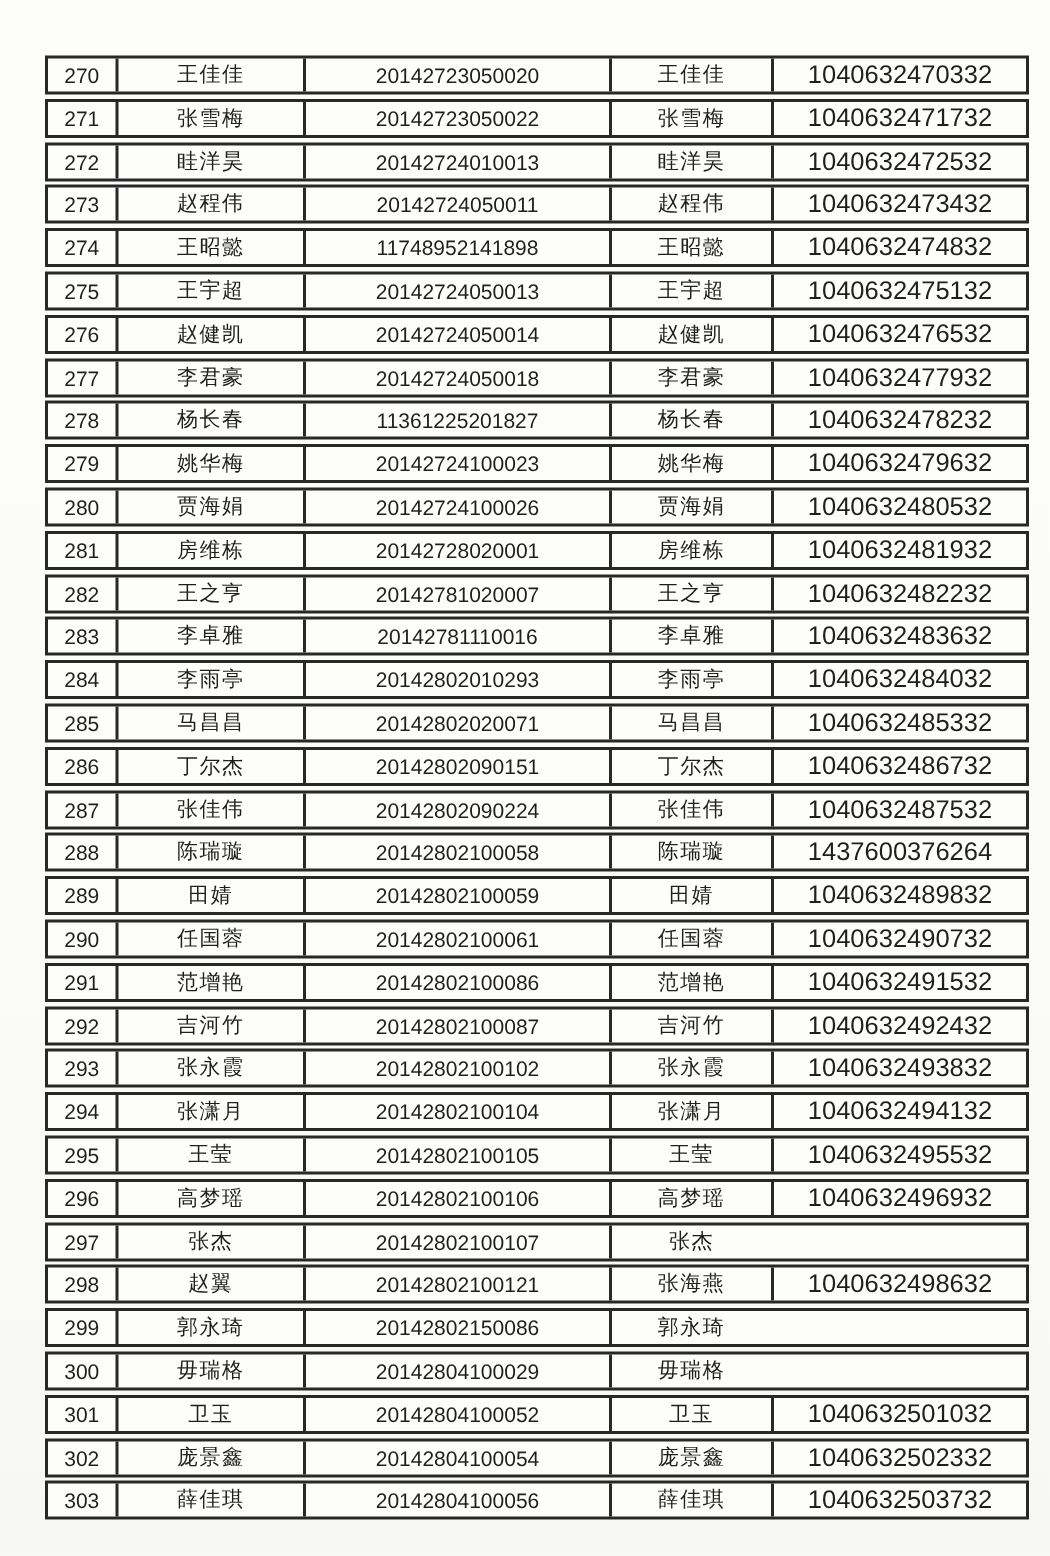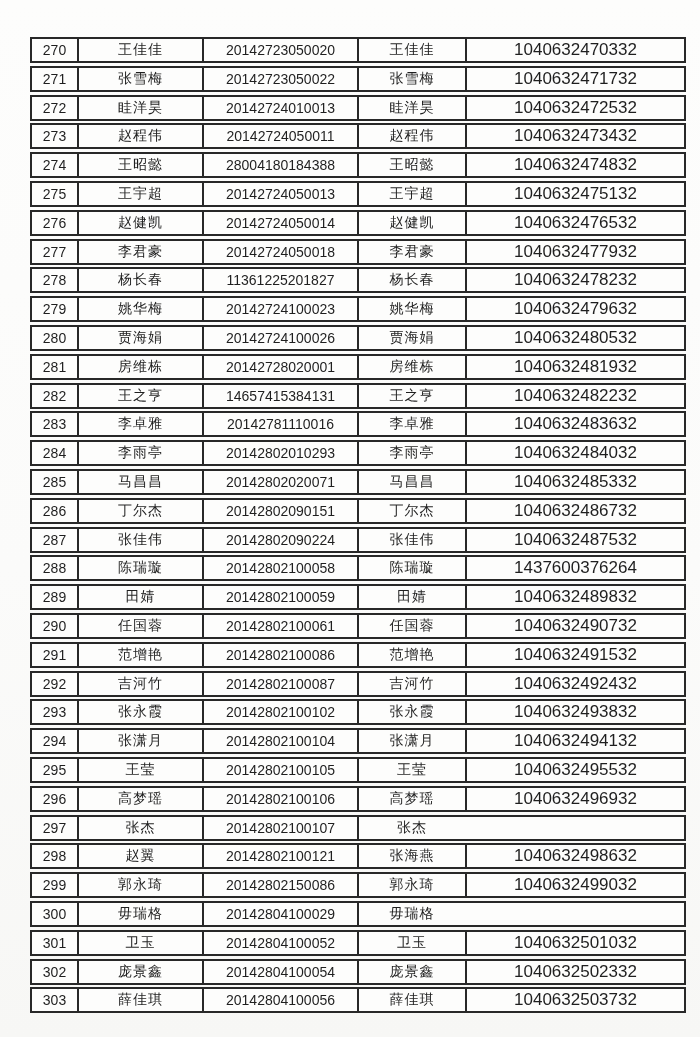--- a/index.html
+++ b/index.html
@@ -40,21 +40,21 @@
   .tcell {
     display: flex;
     align-items: center;
     justify-content: center;
     box-sizing: border-box;
     overflow: hidden;
     white-space: nowrap;
   }
   .c-no   { width: 45px;  font-size: 14px; text-align: right; }
   .c-name { width: 125px; font-size: 14px; border-left: 2px solid #282828; letter-spacing: 1px; }
-  .c-reg  { width: 155px; font-size: 14px; border-left: 2px solid #282828; }
+  .c-reg  { width: 204px; font-size: 14px; border-left: 2px solid #282828; }
   .c-name2{ width: 108px; font-size: 14px; border-left: 2px solid #282828; letter-spacing: 1px; }
   .c-exam { flex: 1;      font-size: 17px; border-left: 2px solid #282828; text-align: right; }
 </style>
 </head>
 <body>
 
 <div class="photo-surface"></div>
 
 <div class="table-wrap">
     <div class="trow">
@@ -81,21 +81,21 @@
     <div class="trow">
       <div class="tcell c-no">273</div>
       <div class="tcell c-name">赵程伟</div>
       <div class="tcell c-reg">20142724050011</div>
       <div class="tcell c-name2">赵程伟</div>
       <div class="tcell c-exam">1040632473432</div>
     </div>
     <div class="trow">
       <div class="tcell c-no">274</div>
       <div class="tcell c-name">王昭懿</div>
-      <div class="tcell c-reg">28004180184388</div>
+      <div class="tcell c-reg">11748952141898</div>
       <div class="tcell c-name2">王昭懿</div>
       <div class="tcell c-exam">1040632474832</div>
     </div>
     <div class="trow">
       <div class="tcell c-no">275</div>
       <div class="tcell c-name">王宇超</div>
       <div class="tcell c-reg">20142724050013</div>
       <div class="tcell c-name2">王宇超</div>
       <div class="tcell c-exam">1040632475132</div>
     </div>
@@ -137,21 +137,21 @@
     <div class="trow">
       <div class="tcell c-no">281</div>
       <div class="tcell c-name">房维栋</div>
       <div class="tcell c-reg">20142728020001</div>
       <div class="tcell c-name2">房维栋</div>
       <div class="tcell c-exam">1040632481932</div>
     </div>
     <div class="trow">
       <div class="tcell c-no">282</div>
       <div class="tcell c-name">王之亨</div>
-      <div class="tcell c-reg">14657415384131</div>
+      <div class="tcell c-reg">20142781020007</div>
       <div class="tcell c-name2">王之亨</div>
       <div class="tcell c-exam">1040632482232</div>
     </div>
     <div class="trow">
       <div class="tcell c-no">283</div>
       <div class="tcell c-name">李卓雅</div>
       <div class="tcell c-reg">20142781110016</div>
       <div class="tcell c-name2">李卓雅</div>
       <div class="tcell c-exam">1040632483632</div>
     </div>
@@ -257,21 +257,20 @@
       <div class="tcell c-name">赵翼</div>
       <div class="tcell c-reg">20142802100121</div>
       <div class="tcell c-name2">张海燕</div>
       <div class="tcell c-exam">1040632498632</div>
     </div>
     <div class="trow">
       <div class="tcell c-no">299</div>
       <div class="tcell c-name">郭永琦</div>
       <div class="tcell c-reg">20142802150086</div>
       <div class="tcell c-name2">郭永琦</div>
-      <div class="tcell c-exam">1040632499032</div>
     </div>
     <div class="trow">
       <div class="tcell c-no">300</div>
       <div class="tcell c-name">毋瑞格</div>
       <div class="tcell c-reg">20142804100029</div>
       <div class="tcell c-name2">毋瑞格</div>
     </div>
     <div class="trow">
       <div class="tcell c-no">301</div>
       <div class="tcell c-name">卫玉</div>

